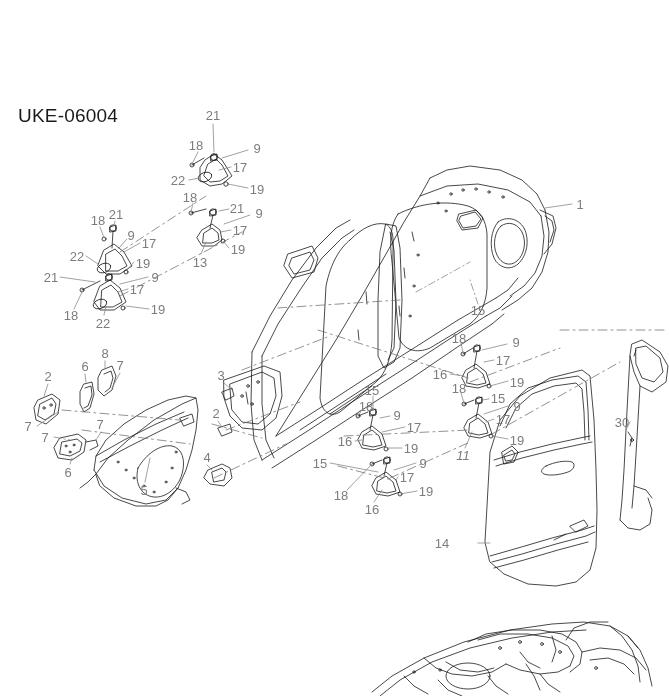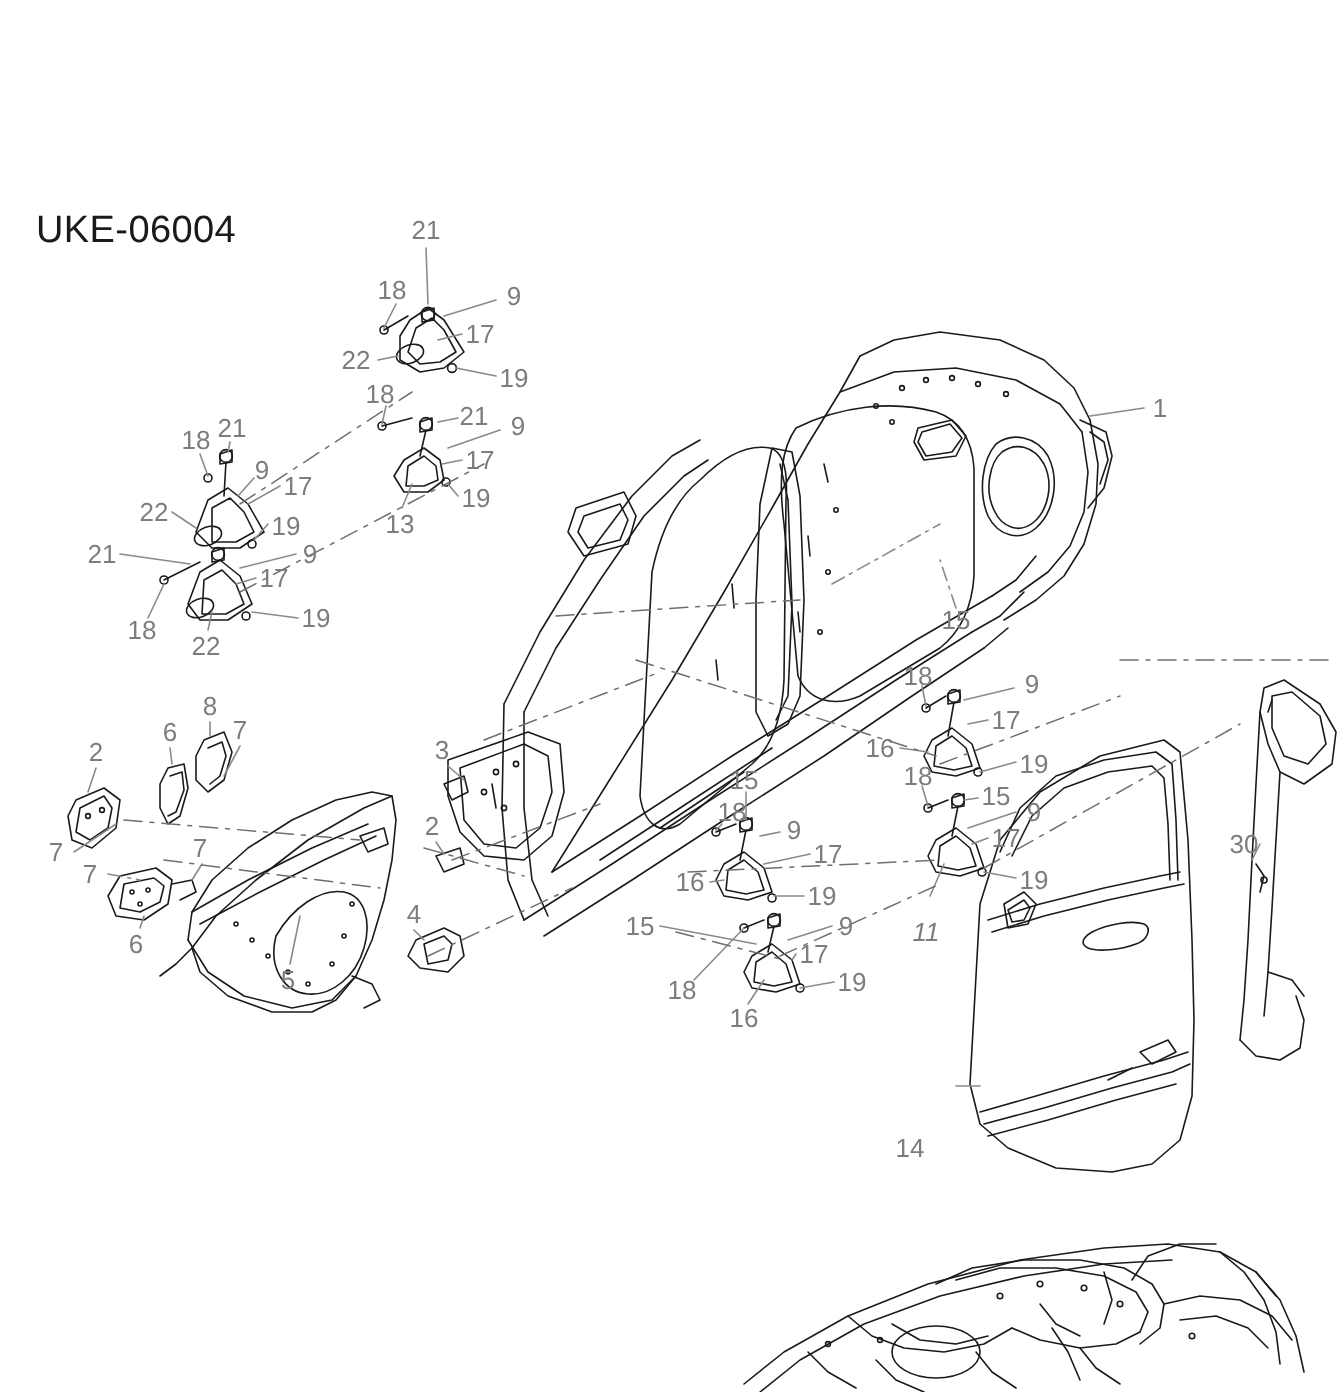--- a/index.html
+++ b/index.html
@@ -450,21 +450,21 @@
       <div class="cal" style="left: 459px; top: 338px;">18</div>
       <div class="cal" style="left: 516px; top: 342px;">9</div>
       <div class="cal" style="left: 503px; top: 360px;">17</div>
       <div class="cal" style="left: 440px; top: 374px;">16</div>
       <div class="cal" style="left: 517px; top: 382px;">19</div>
       <div class="cal" style="left: 459px; top: 388px;">18</div>
       <div class="cal" style="left: 498px; top: 398px;">15</div>
       <div class="cal" style="left: 517px; top: 406px;">9</div>
       <div class="cal" style="left: 503px; top: 419px;">17</div>
       <div class="cal" style="left: 517px; top: 440px;">19</div>
-      <div class="cal" style="left: 463px; top: 466px; font-style: italic;">11</div>
+      <div class="cal" style="left: 463px; top: 455px; font-style: italic;">11</div>
       <div class="cal" style="left: 372px; top: 390px;">15</div>
       <div class="cal" style="left: 366px; top: 406px;">18</div>
       <div class="cal" style="left: 397px; top: 415px;">9</div>
       <div class="cal" style="left: 414px; top: 427px;">17</div>
       <div class="cal" style="left: 345px; top: 441px;">16</div>
       <div class="cal" style="left: 411px; top: 448px;">19</div>
       <div class="cal" style="left: 320px; top: 463px;">15</div>
       <div class="cal" style="left: 423px; top: 463px;">9</div>
       <div class="cal" style="left: 407px; top: 477px;">17</div>
       <div class="cal" style="left: 341px; top: 495px;">18</div>
@@ -475,17 +475,17 @@
       <div class="cal" style="left: 105px; top: 353px;">8</div>
       <div class="cal" style="left: 120px; top: 365px;">7</div>
       <div class="cal" style="left: 28px; top: 426px;">7</div>
       <div class="cal" style="left: 45px; top: 437px;">7</div>
       <div class="cal" style="left: 100px; top: 424px;">7</div>
       <div class="cal" style="left: 68px; top: 472px;">6</div>
       <div class="cal" style="left: 144px; top: 490px;">5</div>
       <div class="cal" style="left: 221px; top: 375px;">3</div>
       <div class="cal" style="left: 216px; top: 413px;">2</div>
       <div class="cal" style="left: 207px; top: 457px;">4</div>
-      <div class="cal" style="left: 455px; top: 543px; margin-top: 31px;">14</div>
+      <div class="cal" style="left: 442px; top: 543px;">14</div>
       <div class="cal" style="left: 622px; top: 422px;">30</div>
     </div>
 
 </div>
 
 </body></html>

